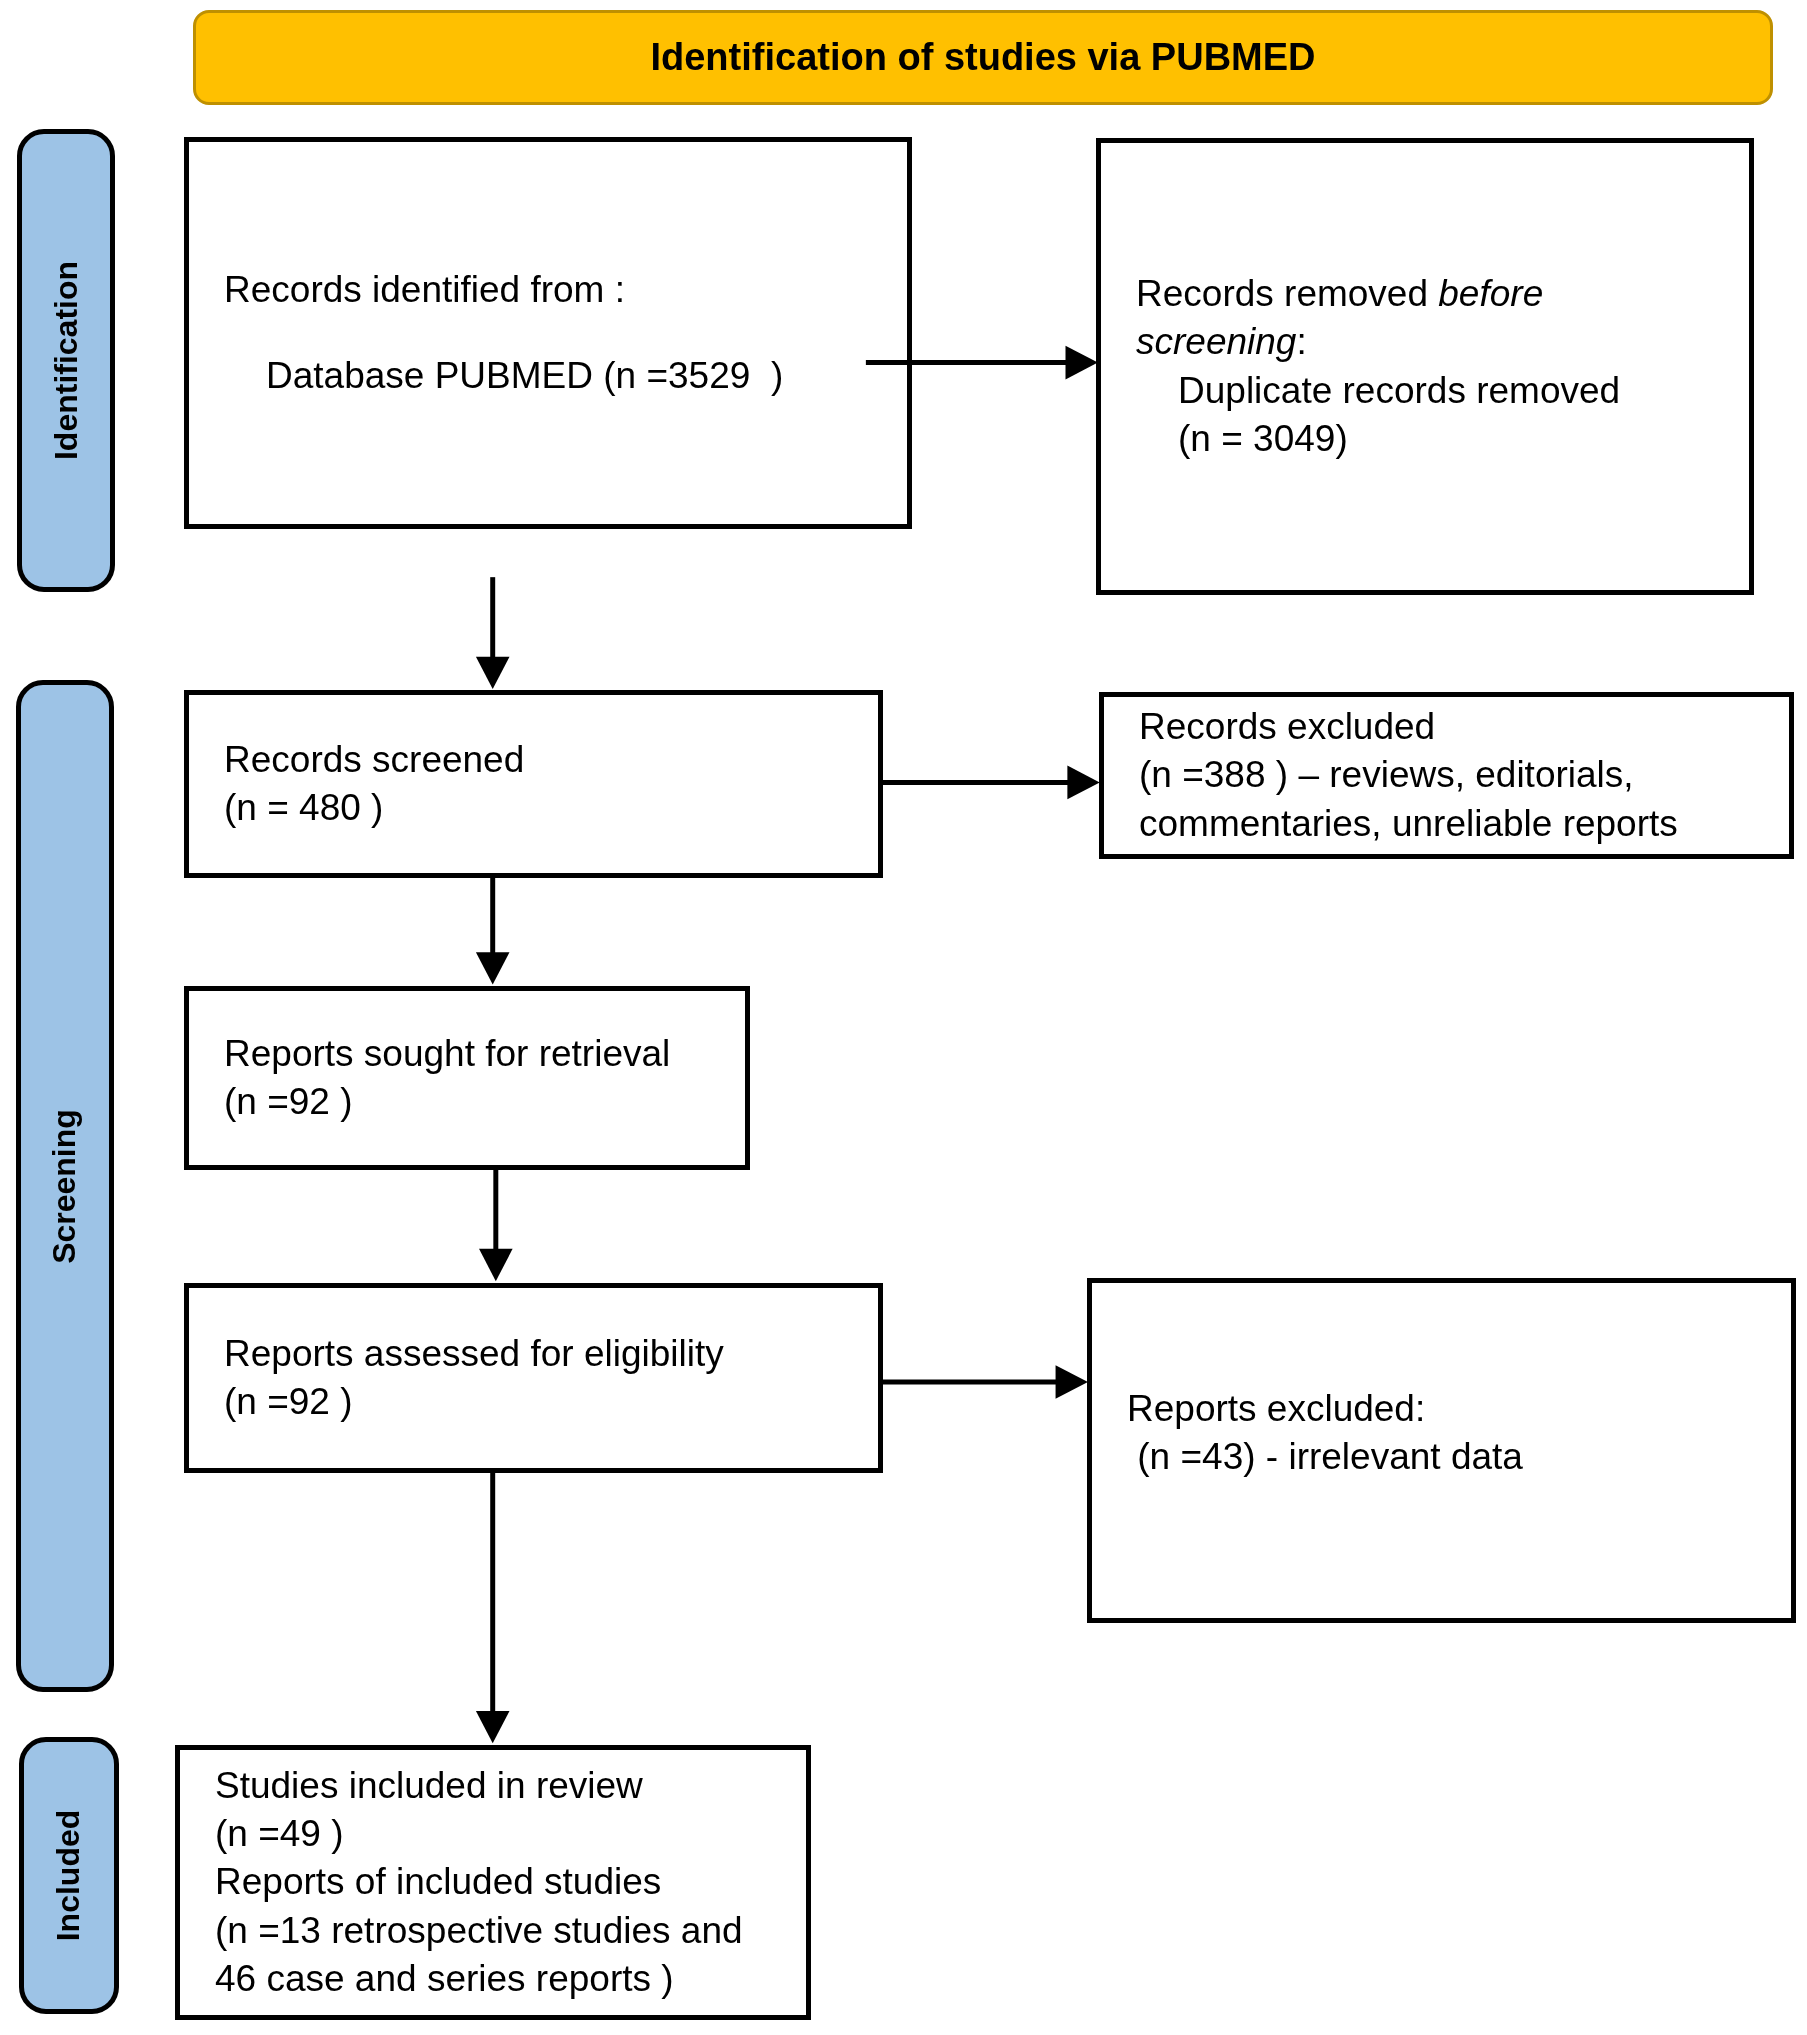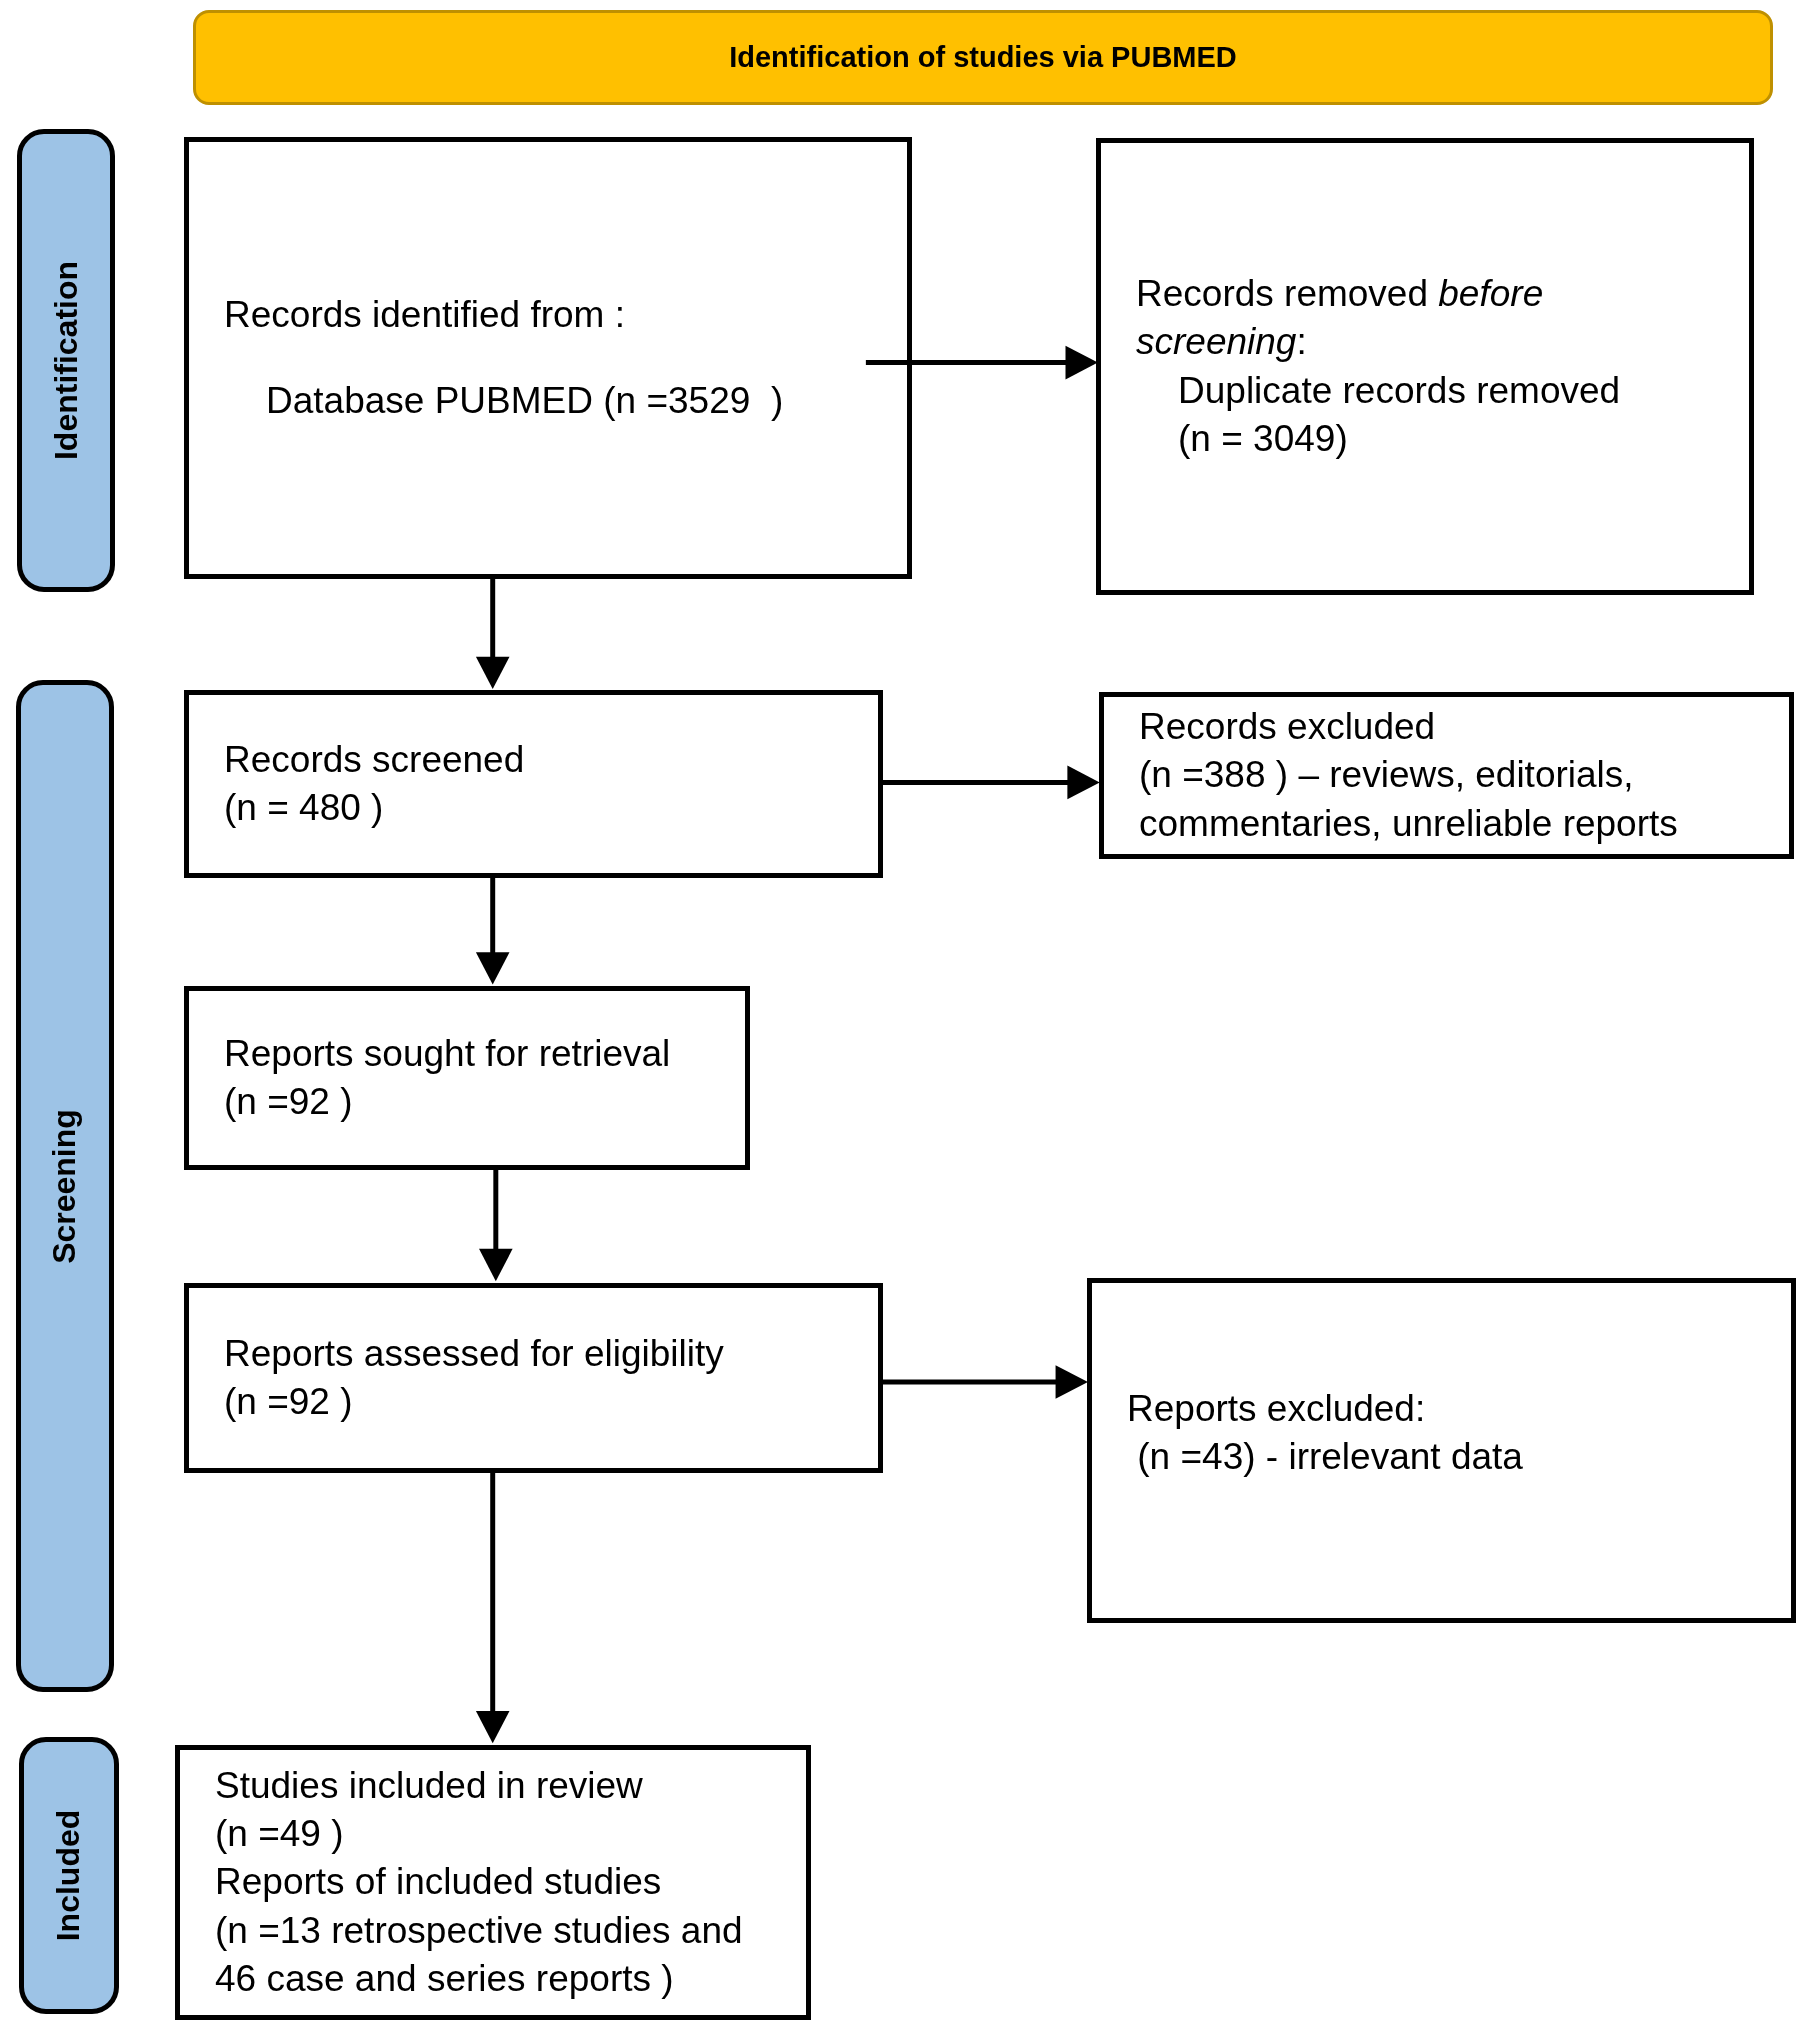--- a/index.html
+++ b/index.html
@@ -6,21 +6,21 @@
   .canvas {
     position:relative; width:1807px; height:2035px; background:#ffffff;
     font-family:"Liberation Sans", sans-serif; color:#000;
   }
   
   .banner {
     position:absolute; left:193px; top:10px; width:1580px; height:95px;
     background:#FFC000; border:3.7px solid #BF9000; border-radius:16px;
     box-sizing:border-box; display:flex; align-items:center; justify-content:center;
   }
-  .banner span { font-size:29px; font-weight:bold; white-space:pre-wrap; }
+  .banner span { font-size:38px; font-weight:bold; white-space:pre-wrap; }
   
   .stage {
     position:absolute; background:#9DC3E6; border:5px solid #000; border-radius:27px;
     box-sizing:border-box; display:flex; align-items:center; justify-content:center;
   }
   .stage .vtext {
     transform:rotate(-90deg); white-space:nowrap;
     font-size:32px; font-weight:bold;
   }
   #stage-identification { left:17.4px;  top:129px;  width:98px; height:463px; }
@@ -28,21 +28,21 @@
   #stage-included       { left:18.7px;  top:1737px; width:100px; height:277px; }
   
   .box {
     position:absolute; background:#ffffff; border:5px solid #000;
     box-sizing:border-box; display:flex; flex-direction:column; justify-content:center;
     font-size:37px; line-height:1.3; padding:12.4px 17.4px 12.4px 35px;
   }
   .line { white-space:pre-wrap; }
   .indent { margin-left:42px; }
   .it { font-style:italic; }
-  #box-records-identified { left:184px;  top:137px;  width:728px; height:442px;gap:38px; }
+  #box-records-identified { left:184px;  top:137px;  width:728px; height:392px;gap:38px; }
   #rbox-records-removed   { left:1096px; top:138px;  width:658px; height:457px; }
   #box-records-screened   { left:184px;  top:690px; width:699px; height:188px; }
   #rbox-records-excluded  { left:1099px; top:692px; width:695px; height:167px; }
   #box-reports-sought     { left:184px;  top:986px; width:566px; height:184px; }
   #box-reports-assessed   { left:184px;  top:1283px; width:699px; height:190px; }
   #rbox-reports-excluded  { left:1087px; top:1278px; width:709px; height:345px; padding-bottom:48px; }
   #box-studies-included   { left:175px;  top:1745px; width:636px; height:275px; }
   
   .arrows { position:absolute; left:0; top:0; width:1807px; height:2035px; pointer-events:none; }
   .arrows line { stroke:#000; stroke-width:8; }

